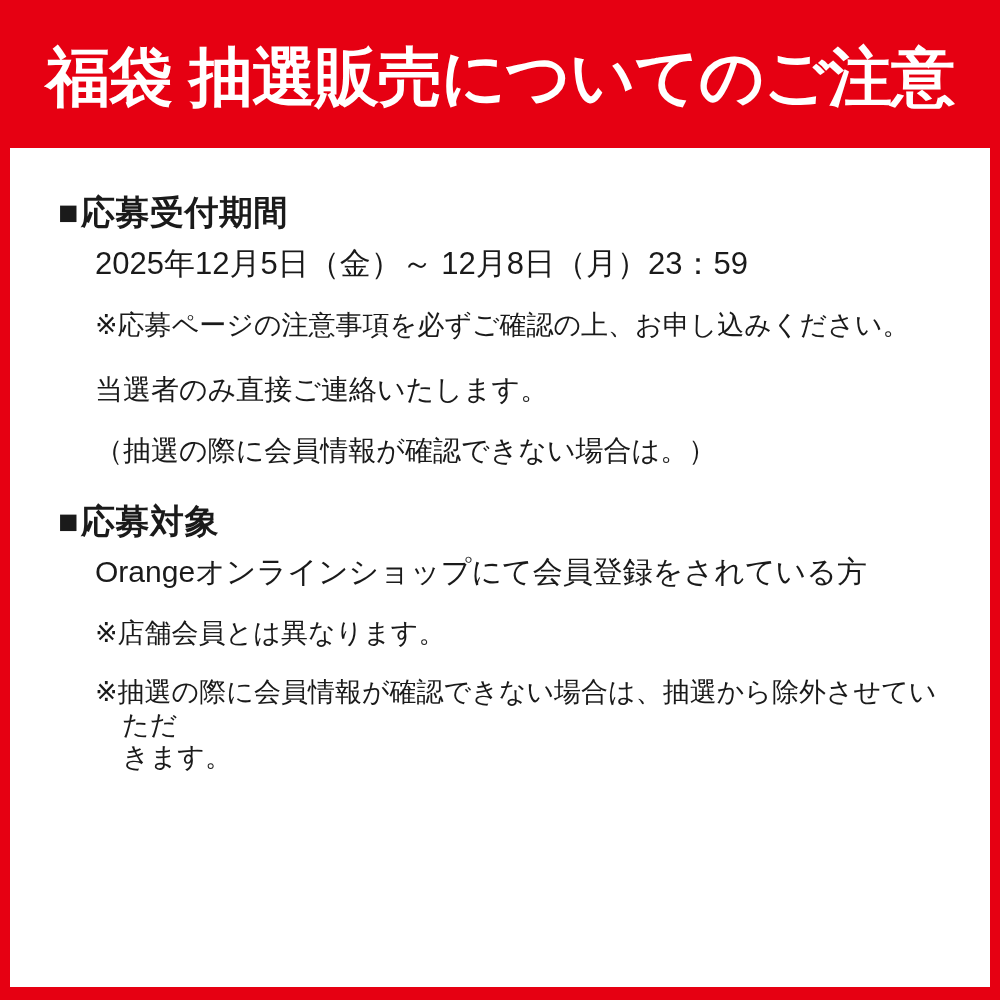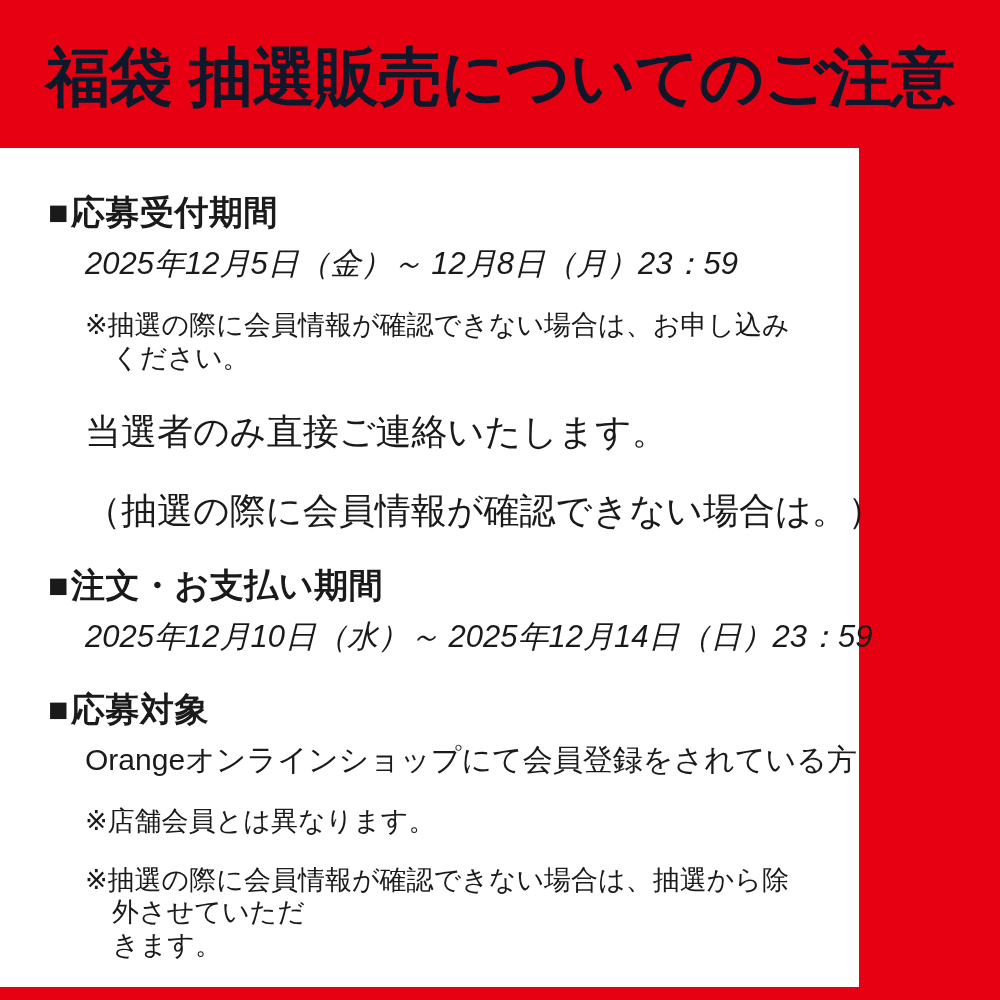--- a/index.html
+++ b/index.html
@@ -20,50 +20,50 @@
     position: absolute;
     top: 0; left: 0; right: 0;
     height: 148px;
     display: flex;
     align-items: center;
     justify-content: center;
   }
   .banner h1 {
     margin: 0;
     padding-top: 6px;
-    color: #0f172a;
+    color: #ffffff;
     font-size: 64px;
     font-weight: 900;
     letter-spacing: -1px;
     white-space: nowrap;
   }
   .panel {
     position: absolute;
-    left: 0;
+    left: 10px;
     top: 148px;
-    width: 859px;
+    width: 980px;
     height: 839px;
     background: #ffffff;
     box-sizing: border-box;
     padding: 42px 46px 0 48px;
     color: #1a1a1a;
   }
   section { margin: 0 0 31px 0; }
   section h2 {
     margin: 0 0 9px 0;
     font-size: 34px;
     font-weight: 800;
     letter-spacing: 0.5px;
     white-space: nowrap;
   }
   section h2 .marker { margin-right: 2px; }
   .line { margin-left: 37px; line-height: 1.2; }
-  .date  { font-size: 31px; margin-top: 2px; margin-bottom: 6px; white-space: nowrap; font-style: italic; }
+  .date  { font-size: 31px; margin-top: 2px; margin-bottom: 6px; white-space: nowrap; }
   .lead  { font-size: 30px; margin-top: 2px; margin-bottom: 14px; white-space: nowrap; }
-  .plain { font-size: 36px; margin-bottom: 7px; white-space: nowrap; }
+  .plain { font-size: 28px; margin-bottom: 7px; white-space: nowrap; }
   .note  {
     font-size: 27px;
     margin-bottom: 6px;
     white-space: pre-line;
     padding-left: 1em;
     text-indent: -1em;
   }
 </style>
 </head>
 <body>
@@ -72,31 +72,29 @@
 
   <header class="banner">
     <h1>福袋 抽選販売についてのご注意</h1>
   </header>
 
   <main class="panel">
 
     <section>
       <h2><span class="marker">■</span><span>応募受付期間</span></h2>
       <p class="line date">2025年12月5日（金）～ 12月8日（月）23：59</p>
-      <p class="line note">※抽選の際に会員情報が確認できない場合は、お申し込みください。</p>
+      <p class="line note">※応募ページの注意事項を必ずご確認の上、お申し込みください。</p>
     </section>
 
     <section>
       <p class="line plain">当選者のみ直接ご連絡いたします。</p>
       <p class="line plain">（抽選の際に会員情報が確認できない場合は。）</p>
     </section>
 
     <section>
-      <h2><span class="marker">■</span><span>注文・お支払い期間</span></h2>
-      <p class="line date">2025年12月10日（水）～ 2025年12月14日（日）23：59</p>
     </section>
 
     <section>
       <h2><span class="marker">■</span><span>応募対象</span></h2>
       <p class="line lead">Orangeオンラインショップにて会員登録をされている方</p>
       <p class="line note">※店舗会員とは異なります。</p>
       <p class="line note">※抽選の際に会員情報が確認できない場合は、抽選から除外させていただ
 きます。</p>
     </section>
 

